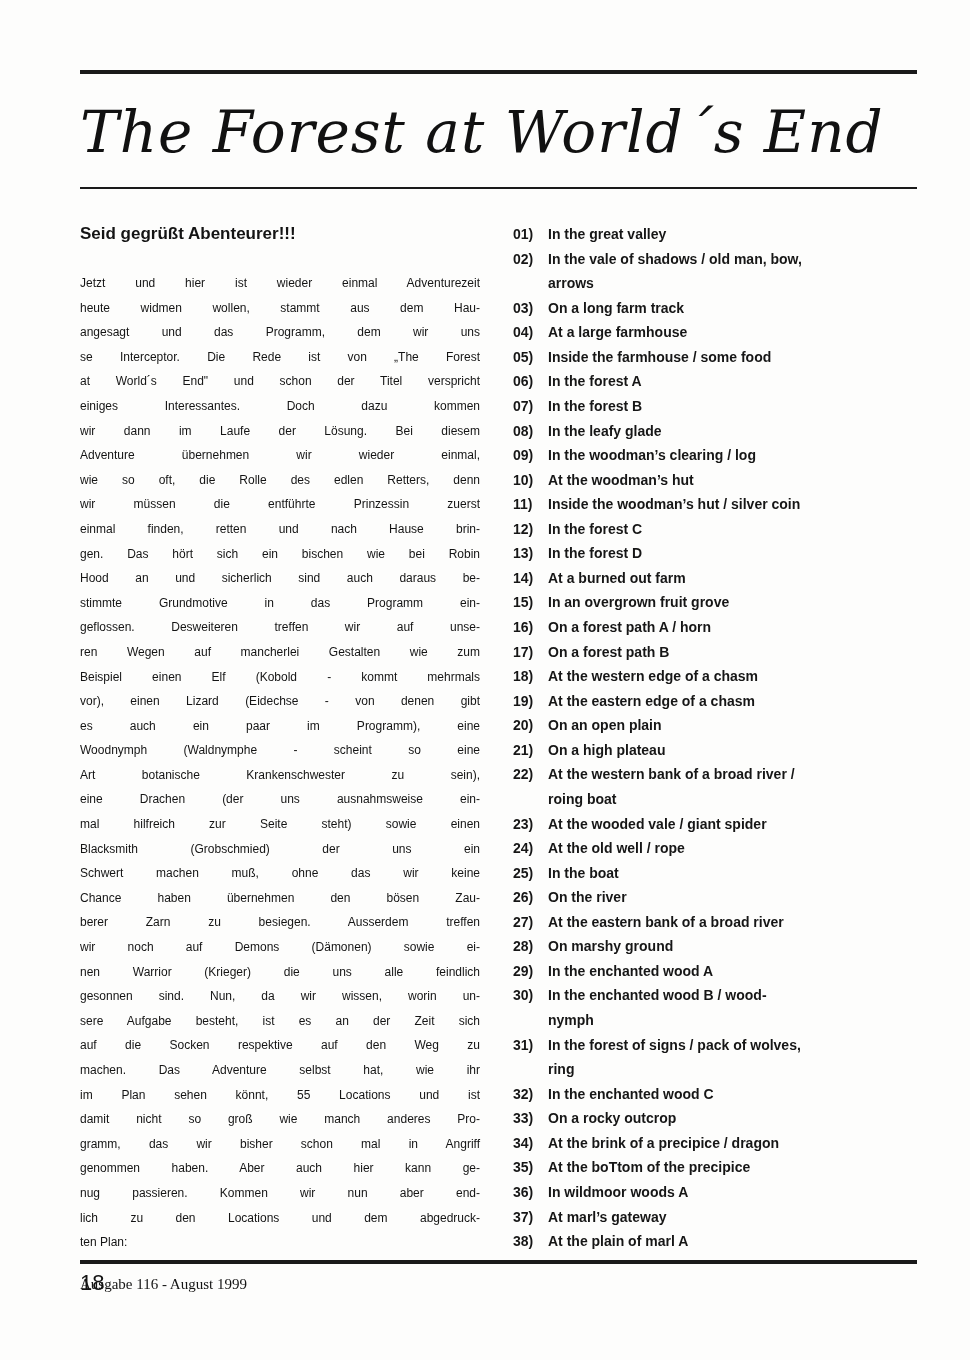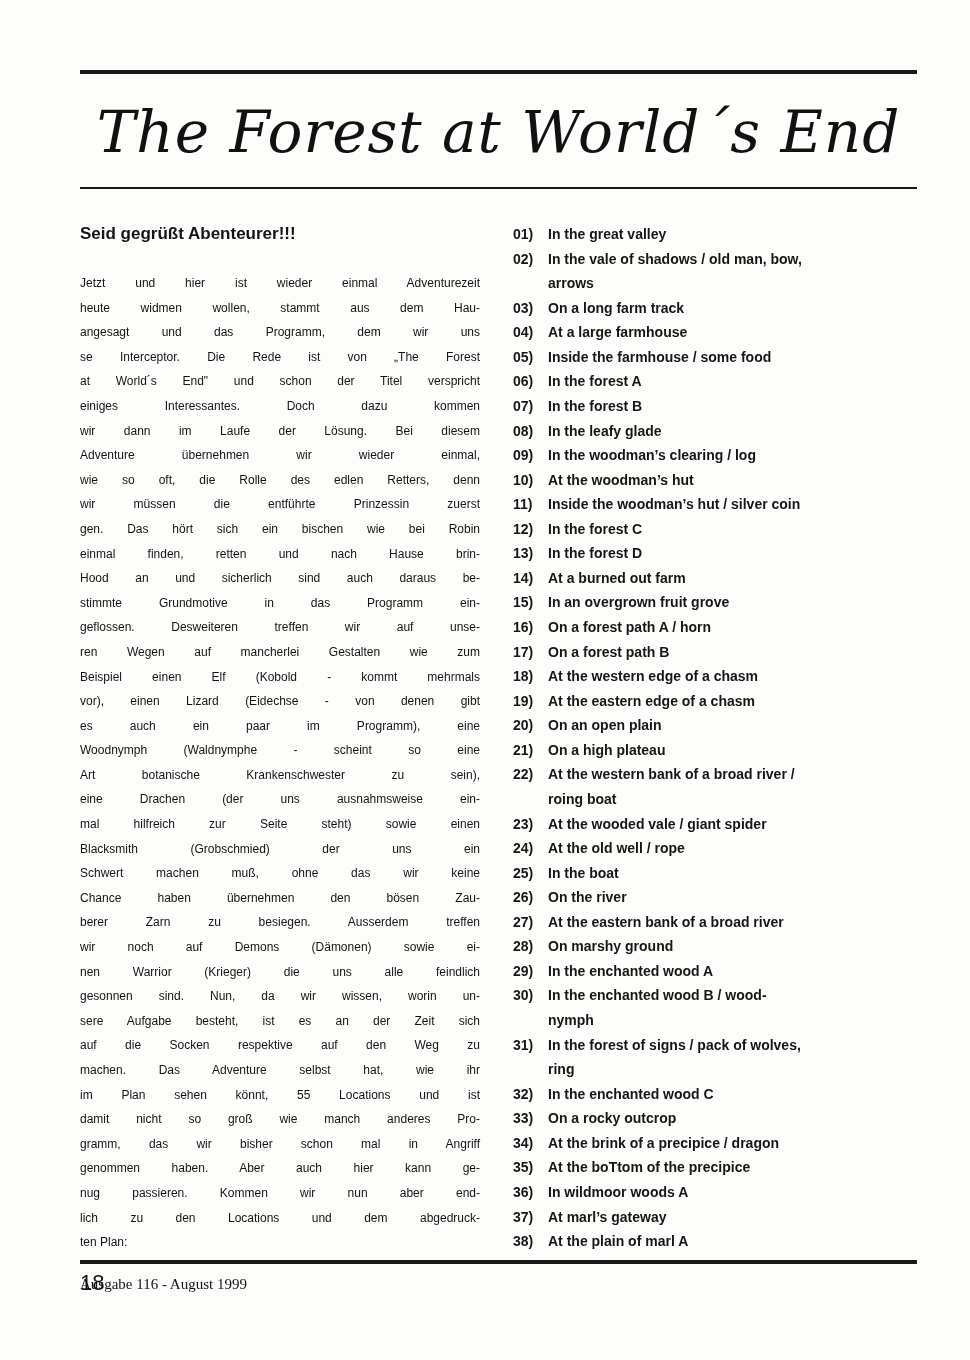--- a/index.html
+++ b/index.html
@@ -8,21 +8,20 @@
     position: relative; overflow: hidden; color: #141414;
     font-family: "Liberation Sans", sans-serif;
   }
   .rule { position: absolute; left: 80px; width: 837px; background: #1a1a1a; }
   .rule.top { top: 70px; height: 4px; }
   .rule.sub { top: 187px; height: 2px; }
   .rule.bottom { top: 1260px; height: 4px; }
 
   .title {
     position: absolute; left: 80px; top: 92px; width: 837px; height: 80px;
-    text-align: center;
     font-family: "DejaVu Serif", serif; font-style: italic;
     font-size: 58px; line-height: 80px; letter-spacing: 1px; color: #111;
     white-space: nowrap;
   }
 
   .left-col { position: absolute; left: 80px; top: 222px; width: 400px; }
   .greeting {
     font-weight: bold; font-size: 17px; line-height: 24px; margin: 0 0 25px 0;
     white-space: nowrap;
   }
@@ -63,22 +62,22 @@
       <span class="body-line">Jetzt und hier ist wieder einmal Adventurezeit</span>
       <span class="body-line">heute widmen wollen, stammt aus dem Hau-</span>
       <span class="body-line">angesagt und das Programm, dem wir uns</span>
       <span class="body-line">se Interceptor. Die Rede ist von „The Forest</span>
       <span class="body-line">at World´s End" und schon der Titel verspricht</span>
       <span class="body-line">einiges Interessantes. Doch dazu kommen</span>
       <span class="body-line">wir dann im Laufe der Lösung. Bei diesem</span>
       <span class="body-line">Adventure übernehmen wir wieder einmal,</span>
       <span class="body-line">wie so oft, die Rolle des edlen Retters, denn</span>
       <span class="body-line">wir müssen die entführte Prinzessin zuerst</span>
+      <span class="body-line">einmal finden, retten und nach Hause brin-</span>
       <span class="body-line">gen. Das hört sich ein bischen wie bei Robin</span>
-      <span class="body-line">einmal finden, retten und nach Hause brin-</span>
       <span class="body-line">Hood an und sicherlich sind auch daraus be-</span>
       <span class="body-line">stimmte Grundmotive in das Programm ein-</span>
       <span class="body-line">geflossen. Desweiteren treffen wir auf unse-</span>
       <span class="body-line">ren Wegen auf mancherlei Gestalten wie zum</span>
       <span class="body-line">Beispiel einen Elf (Kobold - kommt mehrmals</span>
       <span class="body-line">vor), einen Lizard (Eidechse - von denen gibt</span>
       <span class="body-line">es auch ein paar im Programm), eine</span>
       <span class="body-line">Woodnymph (Waldnymphe - scheint so eine</span>
       <span class="body-line">Art botanische Krankenschwester zu sein),</span>
       <span class="body-line">eine Drachen (der uns ausnahmsweise ein-</span>

